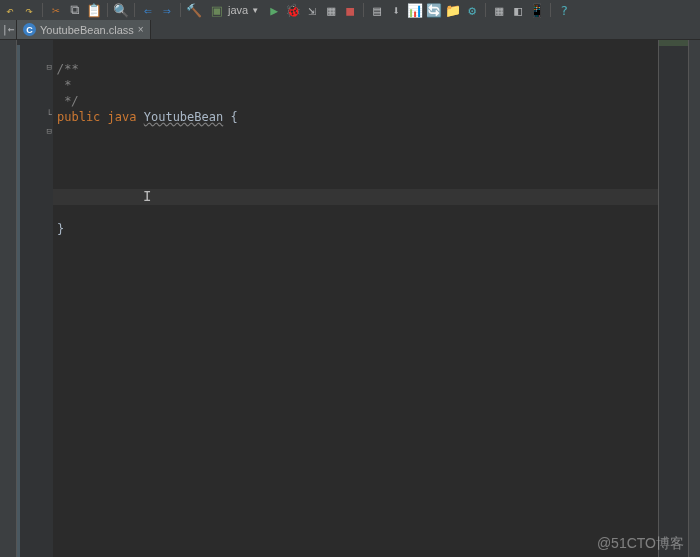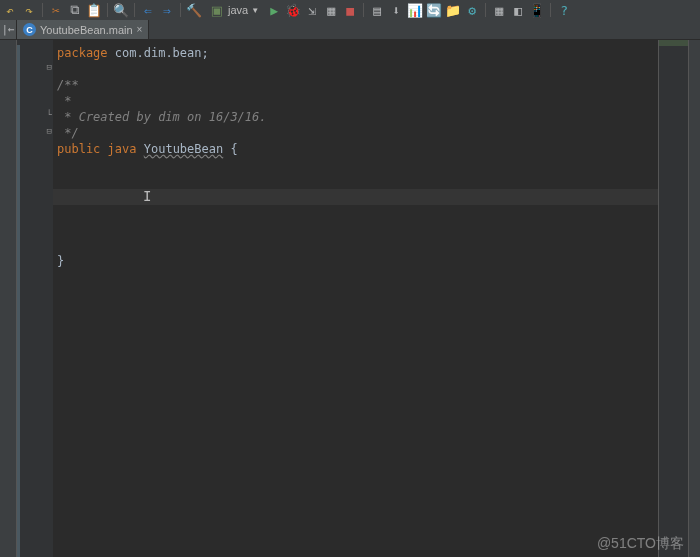--- a/index.html
+++ b/index.html
@@ -224,40 +224,38 @@
   <span class="tb-icon">◧</span>
   <span class="tb-icon green">📱</span>
   <span class="tb-sep"></span>
   <span class="tb-icon cyan">?</span>
 </div>
 
 <div class="tabbar">
   <div class="tool-window-btn">|←</div>
   <div class="tab">
     <span class="file-icon">C</span>
-    <span>YoutubeBean.main</span>
+    <span>YoutubeBean.class</span>
     <span class="close">×</span>
   </div>
 </div>
 
 <div class="editor-wrap">
   <div class="left-gutter"></div>
   <div class="gutter">
     <div class="left-line"></div>
     <span class="fold" style="top:22px">⊟</span>
     <span class="fold" style="top:70px">└</span>
     <span class="fold" style="top:86px">⊟</span>
   </div>
   <div class="code">
     <div class="highlight-line"></div>
-    <div class="line"><span class="kw">package</span><span class="pkg-name"> com.dim.bean</span><span class="punct">;</span></div>
     <div class="line"></div>
     <div class="line"><span class="comment">/**</span></div>
     <div class="line"><span class="comment"> *</span></div>
-    <div class="line"><span class="comment"> * Created by dim on 16/3/16.</span></div>
     <div class="line"><span class="comment"> */</span></div>
     <div class="line"><span class="kw">public</span> <span class="kw">java</span> <span class="cls">YoutubeBean</span><span class="brace"> {</span></div>
     <div class="line"></div>
     <div class="line"></div>
     <div class="line"></div>
     <div class="line"></div>
     <div class="line"></div>
     <div class="line"></div>
     <div class="line"><span class="brace">}</span></div>
     <span class="caret">I</span>

